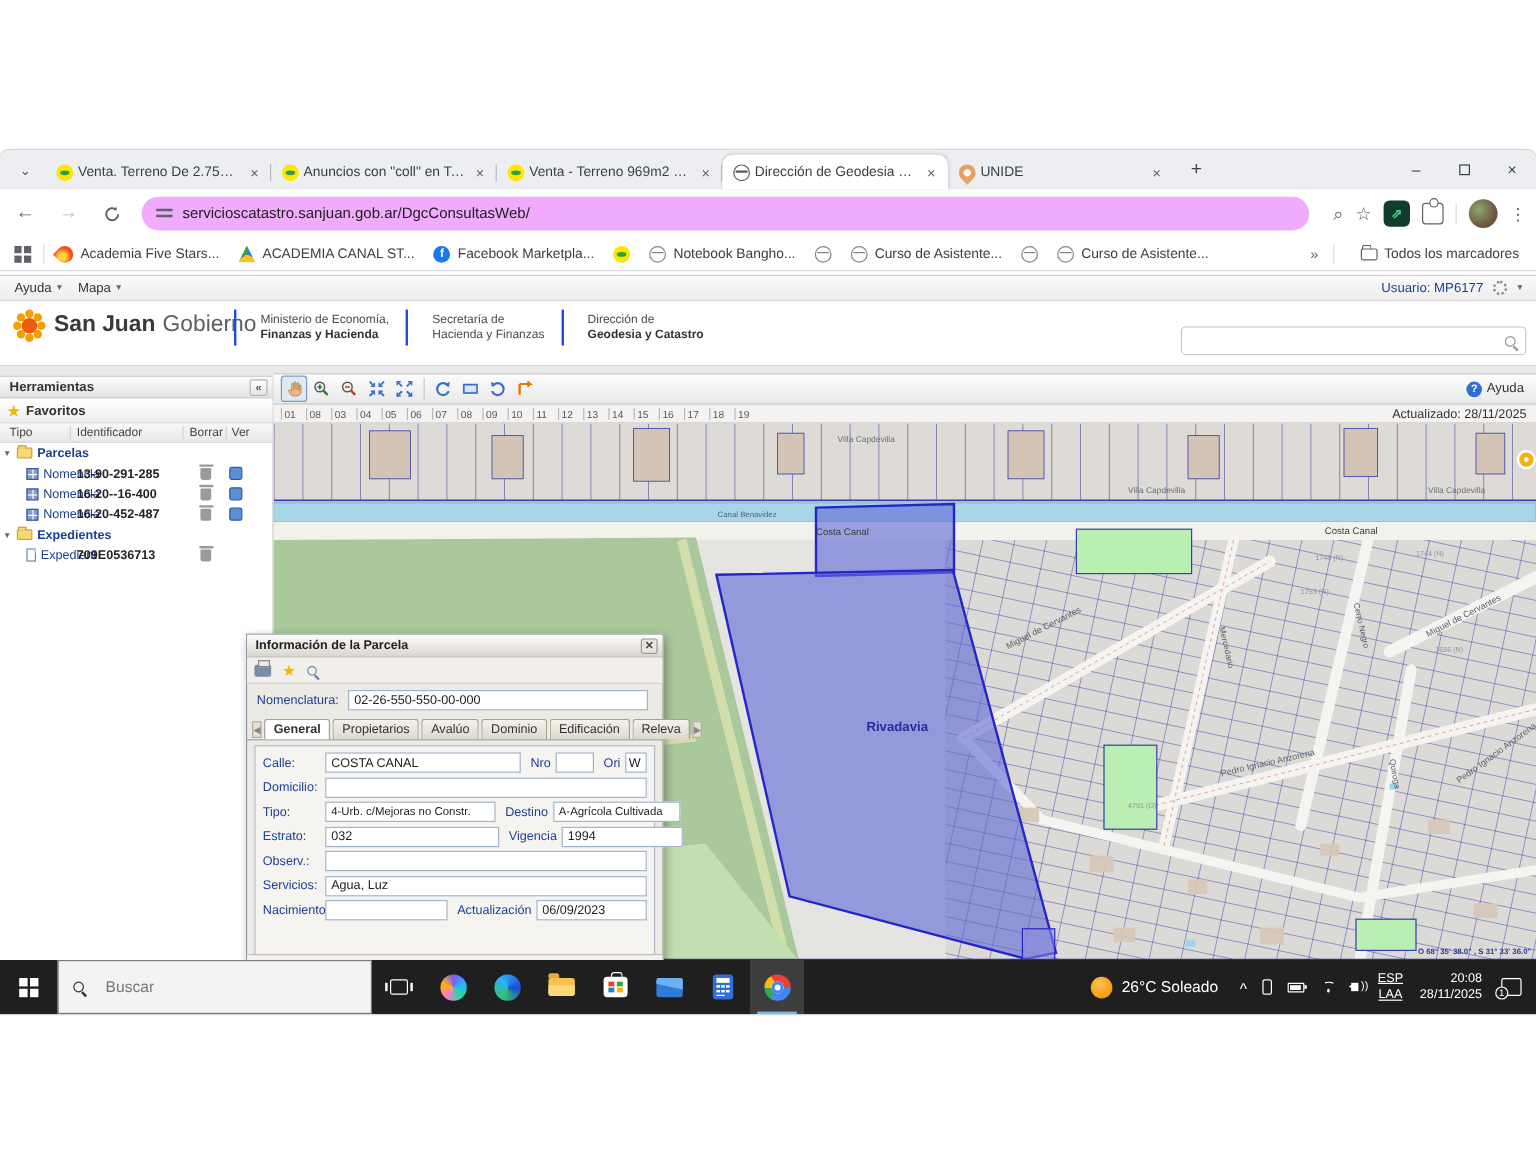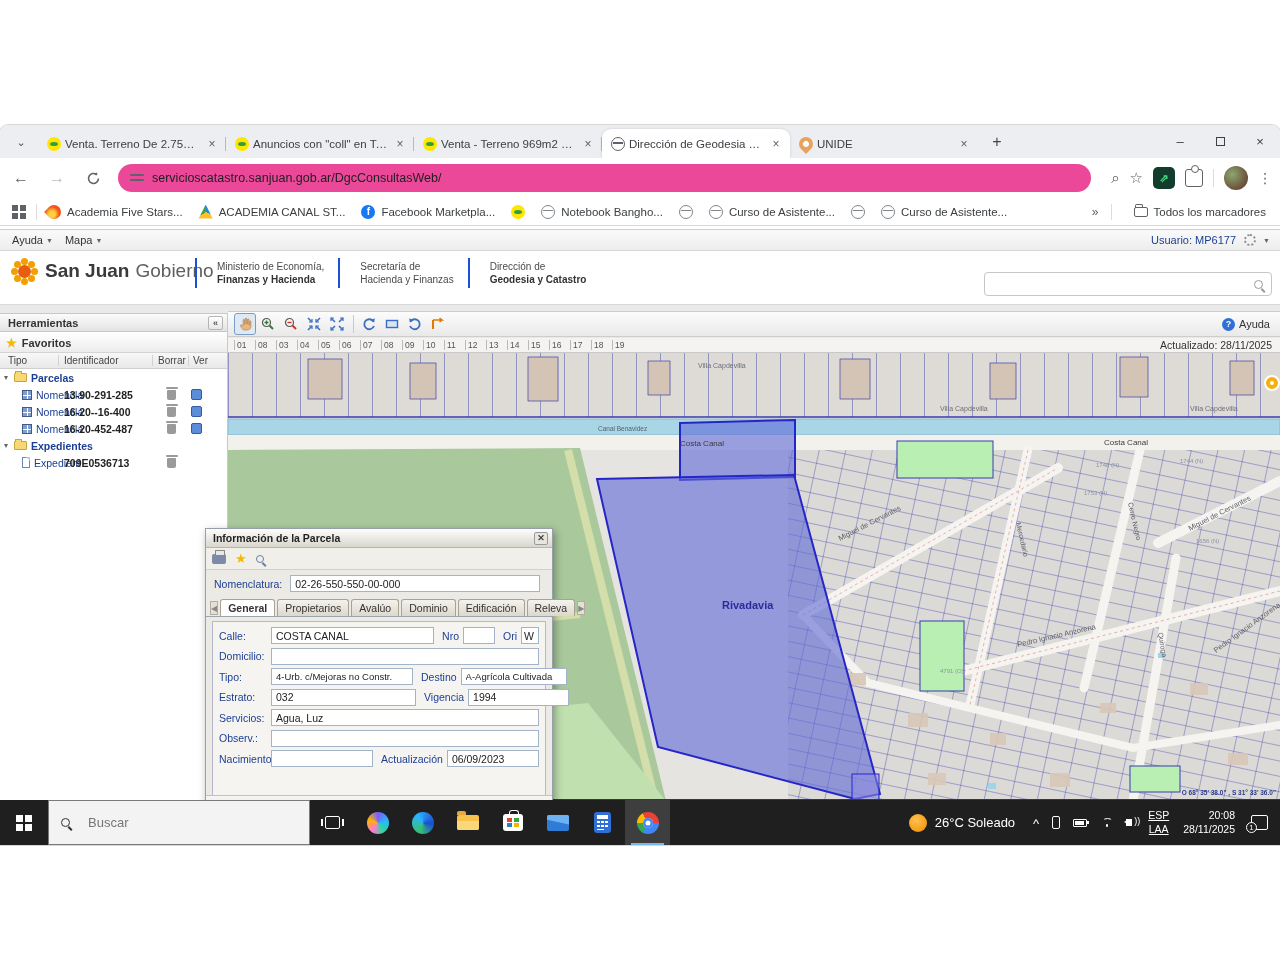--- a/index.html
+++ b/index.html
@@ -29,21 +29,21 @@
   .fav.pin::after{content:"";position:absolute;left:4px;top:4px;width:6px;height:6px;border-radius:50%;background:#fff;}
   .newtab{width:26px;height:26px;margin:0 0 3px 6px;border-radius:50%;display:flex;align-items:center;
     justify-content:center;font-size:16px;color:#444;}
   .winctl{position:absolute;right:0;top:0;height:33px;display:flex;align-items:center;}
   .winctl span{width:40px;text-align:center;color:#3c4043;font-size:13px;}
   .winctl .sq{display:inline-block;width:9px;height:9px;border:1.2px solid #3c4043;}
   
   .navbar{position:absolute;top:33px;left:0;width:1280px;height:40px;background:#fff;display:flex;align-items:center;}
   .nbtn{width:30px;height:30px;display:flex;align-items:center;justify-content:center;font-size:16px;color:#5f6368;margin-left:6px;}
   .nbtn.fwd{color:#b9bdc2;}
-  .pill{flex:1;height:28px;margin:0 10px;background:#ec4899;border-radius:14px;display:flex;align-items:center;
+  .pill{flex:1;height:28px;margin:0 10px;background:#f0abfc;border-radius:14px;display:flex;align-items:center;
     padding:0 12px;font-size:12.5px;color:#202124;}
   .siteinfo{width:14px;height:12px;margin-right:8px;position:relative;flex:none;}
   .siteinfo::before,.siteinfo::after{content:"";position:absolute;left:0;right:0;height:1.6px;background:#5f6368;border-radius:2px;}
   .siteinfo::before{top:2px;} .siteinfo::after{top:7px;}
   .nav-right{display:flex;align-items:center;margin-right:8px;}
   .nav-right>div{margin-left:10px;}
   .zoomlens,.starline{font-size:15px;color:#5f6368;}
   .ext-green{width:22px;height:22px;border-radius:5px;background:#123c2b;color:#3ddc84;display:flex;
     align-items:center;justify-content:center;font-size:11px;font-weight:bold;}
   .puzzle{width:18px;height:18px;border:1.8px solid #5f6368;border-radius:3px;position:relative;}
@@ -734,26 +734,26 @@
           <span class="dlbl mid">Destino</span>
           <input class="fld" style="width: 106px; font-size: 9.5px;" value="A-Agrícola Cultivada">
         </div>
         <div class="frow">
           <span class="dlbl">Estrato:</span>
           <input class="fld" style="width: 158px;" value="032">
           <span class="dlbl mid">Vigencia</span>
           <input class="fld" style="width: 101px;" value="1994">
         </div>
         <div class="frow">
+          <span class="dlbl">Observ.:</span>
+          <input class="fld" style="width: 272px;">
+        </div>
+        <div class="frow">
           <span class="dlbl">Servicios:</span>
           <input class="fld" style="width: 272px;" value="Agua, Luz">
-        </div>
-        <div class="frow">
-          <span class="dlbl">Observ.:</span>
-          <input class="fld" style="width: 272px;">
         </div>
         <div class="frow">
           <span class="dlbl">Nacimiento:</span>
           <input class="fld" style="width: 102px;">
           <span class="dlbl mid">Actualización</span>
           <input class="fld" style="width: 92px;" value="06/09/2023">
         </div>
       </div>
       <div class="pager">
         <span class="pbtn pbar dis">◀</span>

